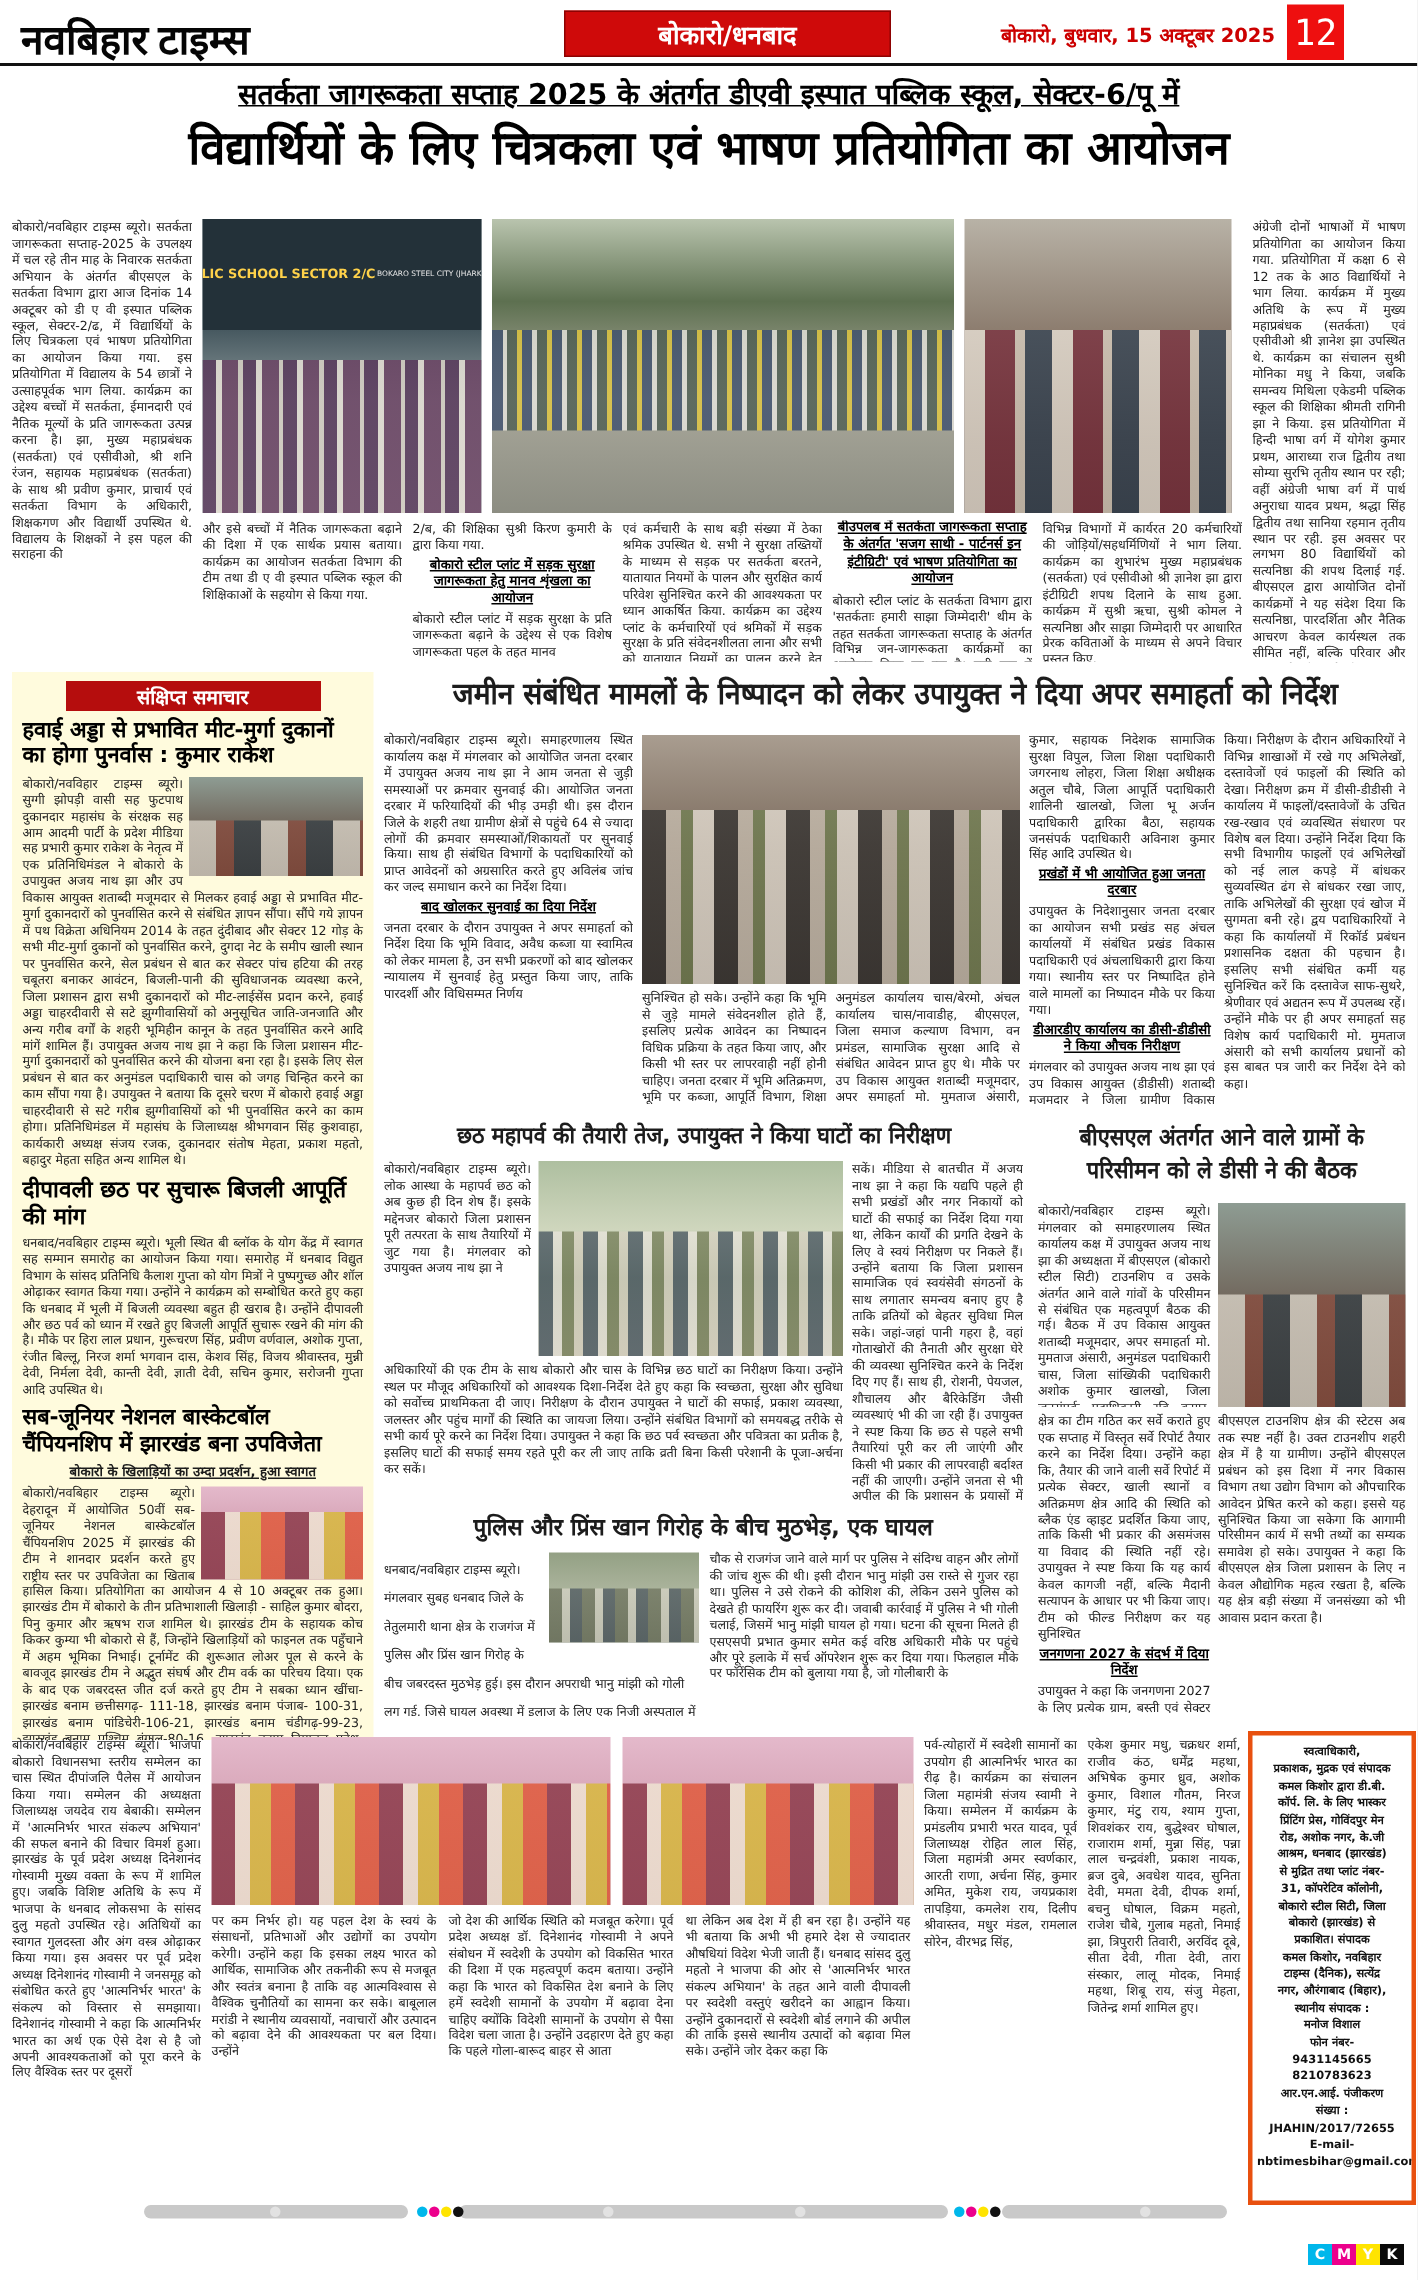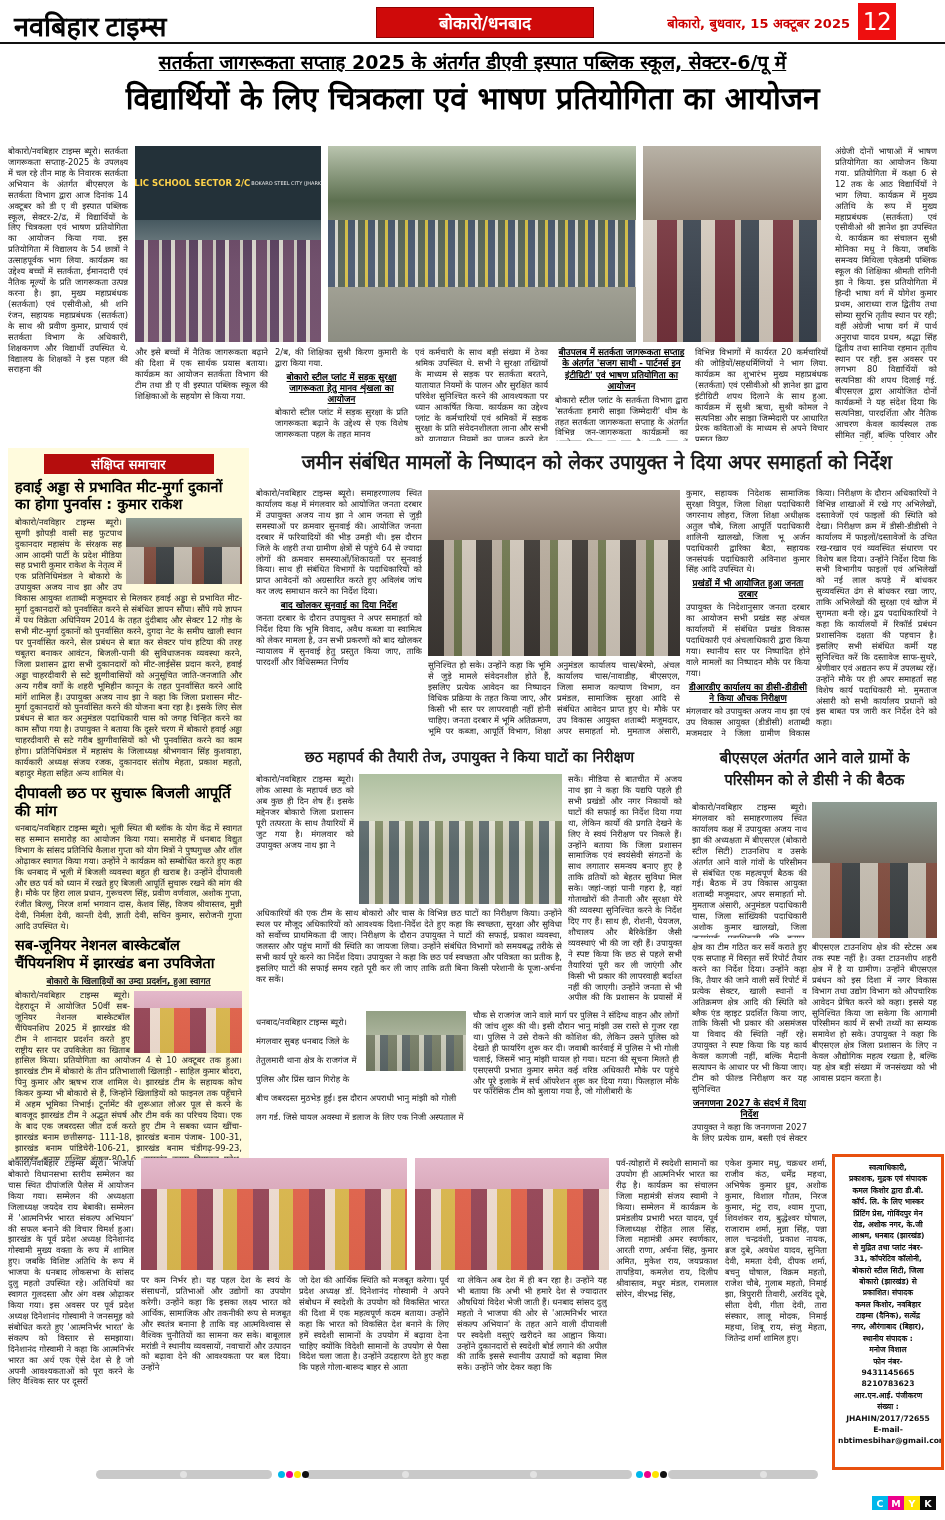--- a/index.html
+++ b/index.html
@@ -220,20 +220,23 @@
       <div class="clip" style="width:115px;height:200px;flex:none;">
         <div class="bt">क्षेत्र का टीम गठित कर सर्वे कराते हुए एक सप्ताह में विस्तृत सर्वे रिपोर्ट तैयार करने का निर्देश दिया। उन्होंने कहा कि, तैयार की जाने वाली सर्वे रिपोर्ट में प्रत्येक सेक्टर, खाली स्थानों व अतिक्रमण क्षेत्र आदि की स्थिति को ब्लैक एंड व्हाइट प्रदर्शित किया जाए, ताकि किसी भी प्रकार की असमंजस या विवाद की स्थिति नहीं रहे। उपायुक्त ने स्पष्ट किया कि यह कार्य केवल कागजी नहीं, बल्कि मैदानी सत्यापन के आधार पर भी किया जाए। टीम को फील्ड निरीक्षण कर यह सुनिश्चित</div>
         <div class="subhead">जनगणना 2027 के संदर्भ में दिया निर्देश</div>
         <div class="bt">उपायुक्त ने कहा कि जनगणना 2027 के लिए प्रत्येक ग्राम, बस्ती एवं सेक्टर की सीमाओं का स्पष्ट निर्धारण आवश्यक है।</div>
       </div>
       <div class="btc" style="width:125px;height:200px;flex:none;">बीएसएल टाउनशिप क्षेत्र की स्टेटस अब तक स्पष्ट नहीं है। उक्त टाउनशीप शहरी क्षेत्र में है या ग्रामीण। उन्होंने बीएसएल प्रबंधन को इस दिशा में नगर विकास विभाग तथा उद्योग विभाग को औपचारिक आवेदन प्रेषित करने को कहा। इससे यह सुनिश्चित किया जा सकेगा कि आगामी परिसीमन कार्य में सभी तथ्यों का सम्यक समावेश हो सके। उपायुक्त ने कहा कि बीएसएल क्षेत्र जिला प्रशासन के लिए न केवल औद्योगिक महत्व रखता है, बल्कि यह क्षेत्र बड़ी संख्या में जनसंख्या को भी आवास प्रदान करता है।</div>
     </div>
   </div>
 
   <div class="abs" style="left:256px;top:1006px;width:426px;height:142px;">
+    <div class="center clip" style="height:24px;">
+      <span class="h-enc nowrap" style="display:inline-block;">पुलिस और प्रिंस खान गिरोह के बीच मुठभेड़, एक घायल</span>
+    </div>
     <div class="cols" style="gap:7px;margin-top:4px;">
       <div class="clip" style="width:210px;height:110px;flex:none;">
         <span class="ph ph-enc sb-photo" style="width:100px;height:60px;display:block;">
             <span class="fig"></span>
           </span>
         <span class="bt">धनबाद/नवबिहार टाइम्स ब्यूरो। मंगलवार सुबह धनबाद जिले के तेतुलमारी थाना क्षेत्र के राजगंज में पुलिस और प्रिंस खान गिरोह के बीच जबरदस्त मुठभेड़ हुई। इस दौरान अपराधी भानु मांझी को गोली लग गई, जिसे घायल अवस्था में इलाज के लिए एक निजी अस्पताल में भर्ती कराया गया है। सूत्रों के अनुसार, धनबाद एसएसपी प्रभात कुमार को गुप्त सूचना मिली थी कि प्रिंस खान गिरोह के सदस्य किसी बड़ी वारदात को अंजाम देने की फिराक में हैं। इस सूचना के आधार पर पुलिस टीम को राजगंज क्षेत्र में एंटी-</span>
       </div>
       <div class="btc" style="width:206px;height:110px;flex:none;">चौक से राजगंज जाने वाले मार्ग पर पुलिस ने संदिग्ध वाहन और लोगों की जांच शुरू की थी। इसी दौरान भानु मांझी उस रास्ते से गुजर रहा था। पुलिस ने उसे रोकने की कोशिश की, लेकिन उसने पुलिस को देखते ही फायरिंग शुरू कर दी। जवाबी कार्रवाई में पुलिस ने भी गोली चलाई, जिसमें भानु मांझी घायल हो गया। घटना की सूचना मिलते ही एसएसपी प्रभात कुमार समेत कई वरिष्ठ अधिकारी मौके पर पहुंचे और पूरे इलाके में सर्च ऑपरेशन शुरू कर दिया गया। फिलहाल मौके पर फॉरेंसिक टीम को बुलाया गया है, जो गोलीबारी के</div>
     </div>
   </div>

